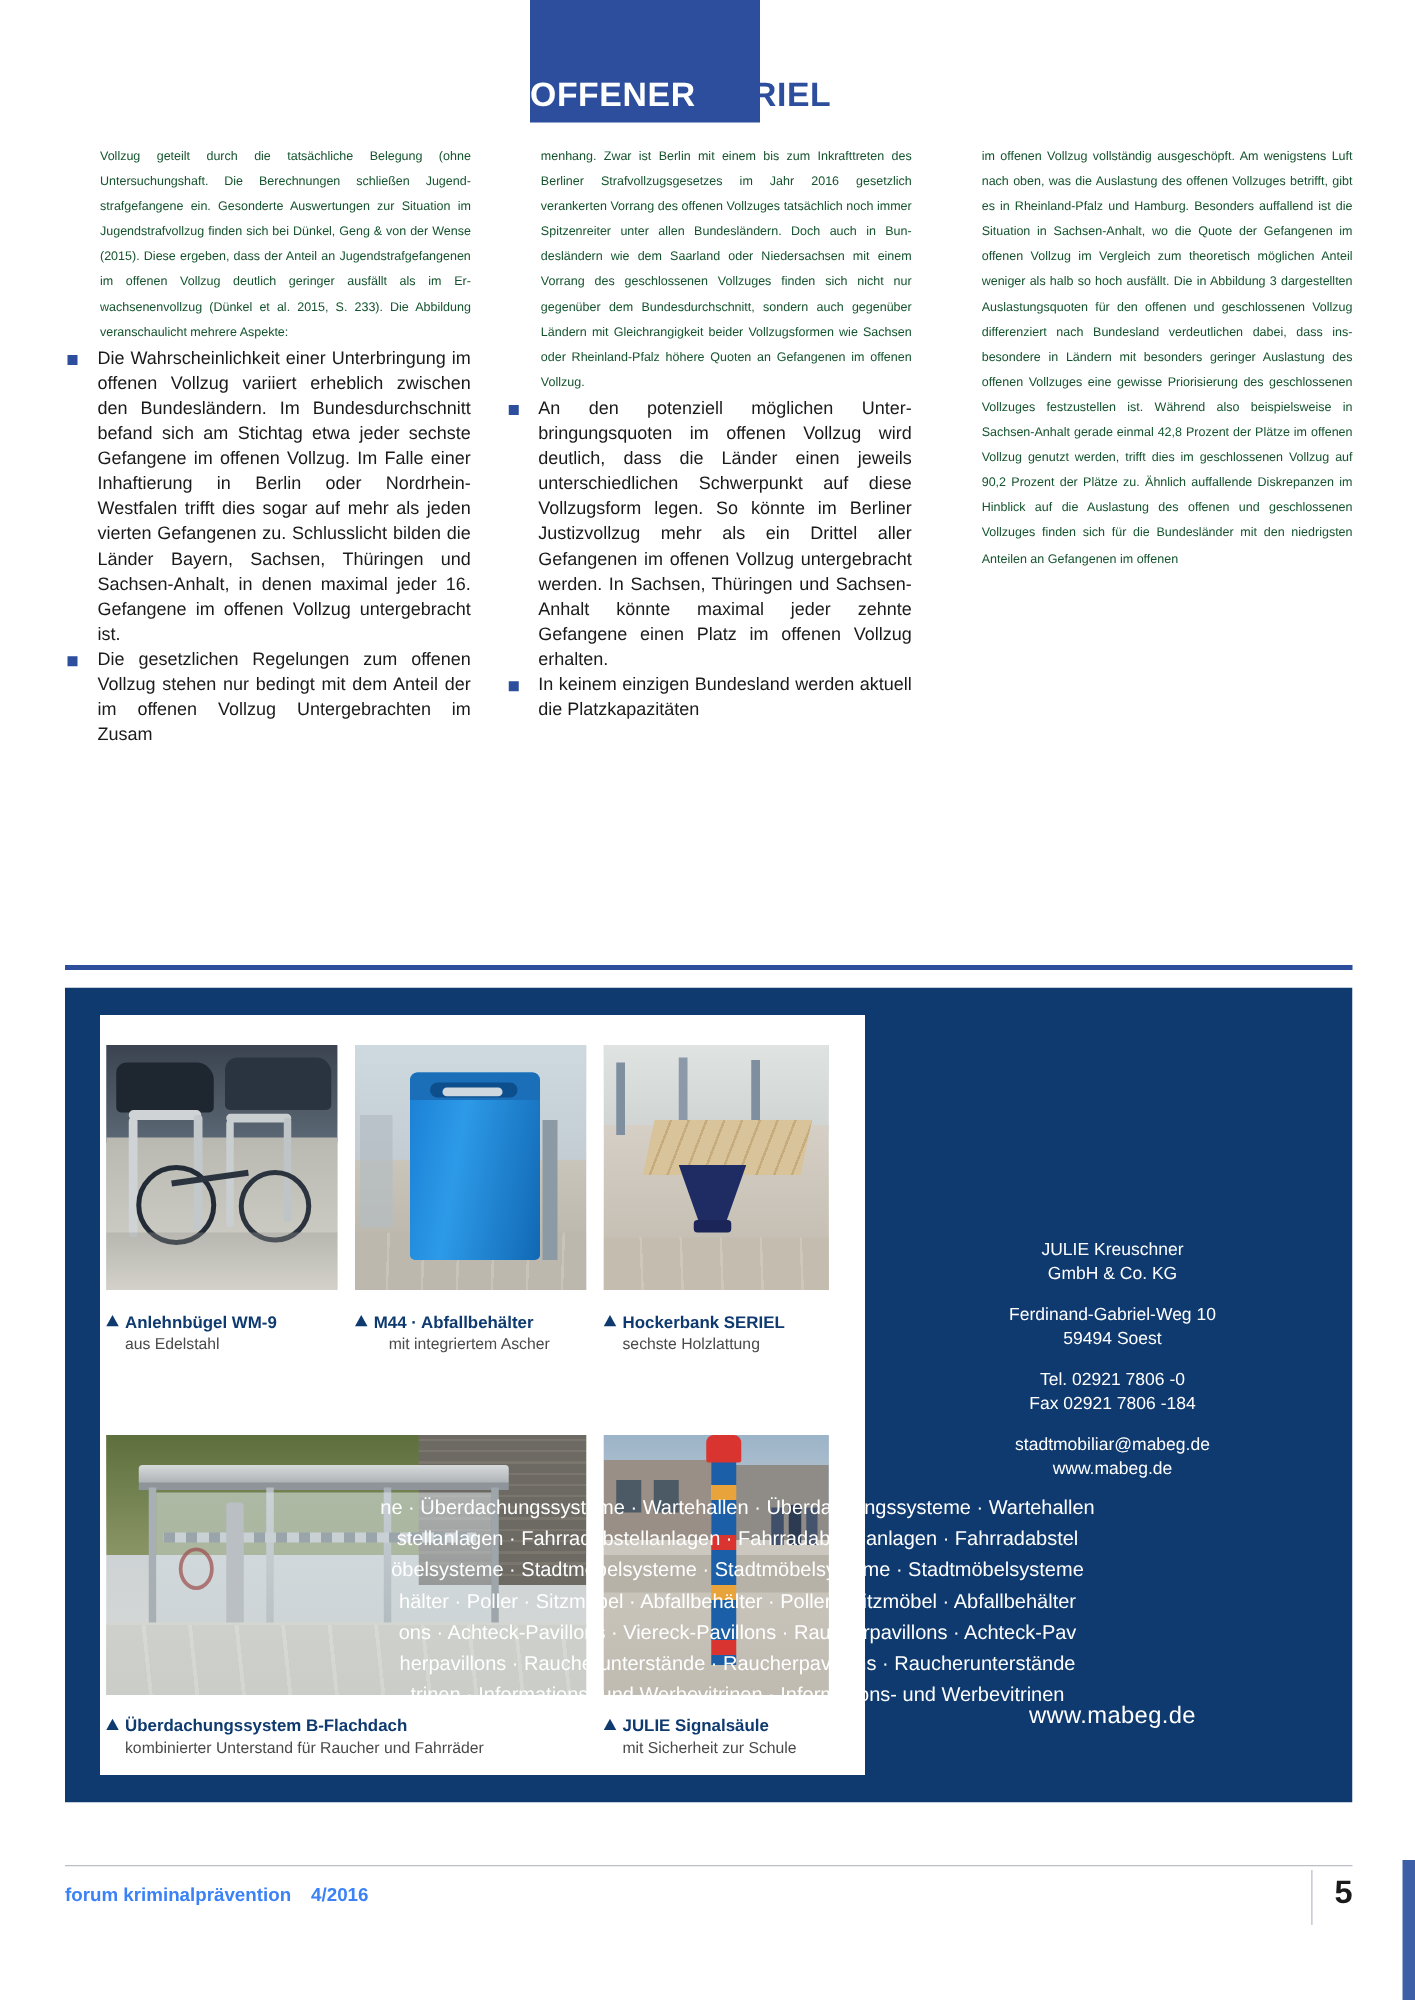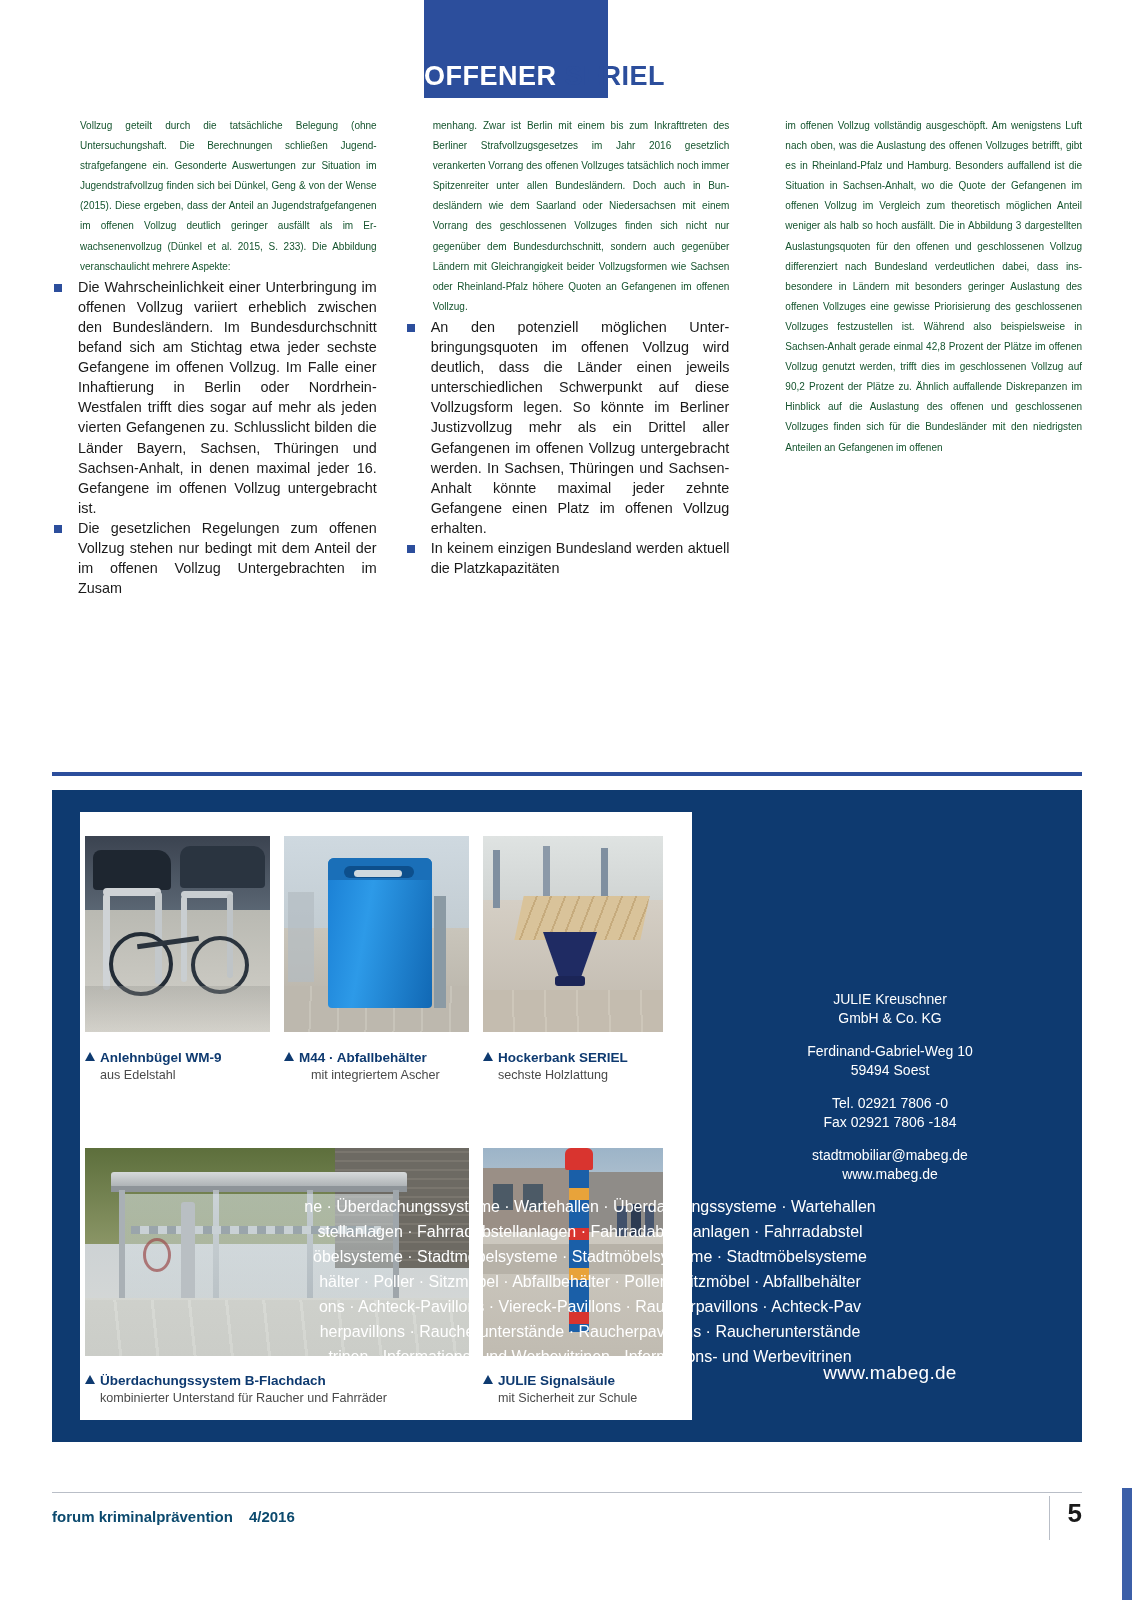--- a/index.html
+++ b/index.html
@@ -124,21 +124,21 @@
     text-align: center; color: #ffffff; font-size: 19px; letter-spacing: .3px;
   }
 
   
   .footer-line {
     position: absolute; left: 52px; top: 1492px; width: 1030px; height: 1px;
     background: #b9bec7;
   }
   .footer-left {
     position: absolute; left: 52px; top: 1508px;
-    font-size: 15px; font-weight: bold; color: #0c4a6e; white-space: nowrap;
+    font-size: 15px; font-weight: bold; color: #3b82f6; white-space: nowrap;
   }
   .footer-left .issue { font-weight: bold; margin-left: 16px; }
   .footer-pageno {
     position: absolute; right: 50px; top: 1498px;
     font-size: 26px; font-weight: bold; color: #1a1a1a;
   }
   .footer-bar {
     position: absolute; right: 0; top: 1488px; width: 10px; height: 112px;
     background: #3c5fa8;
   }

